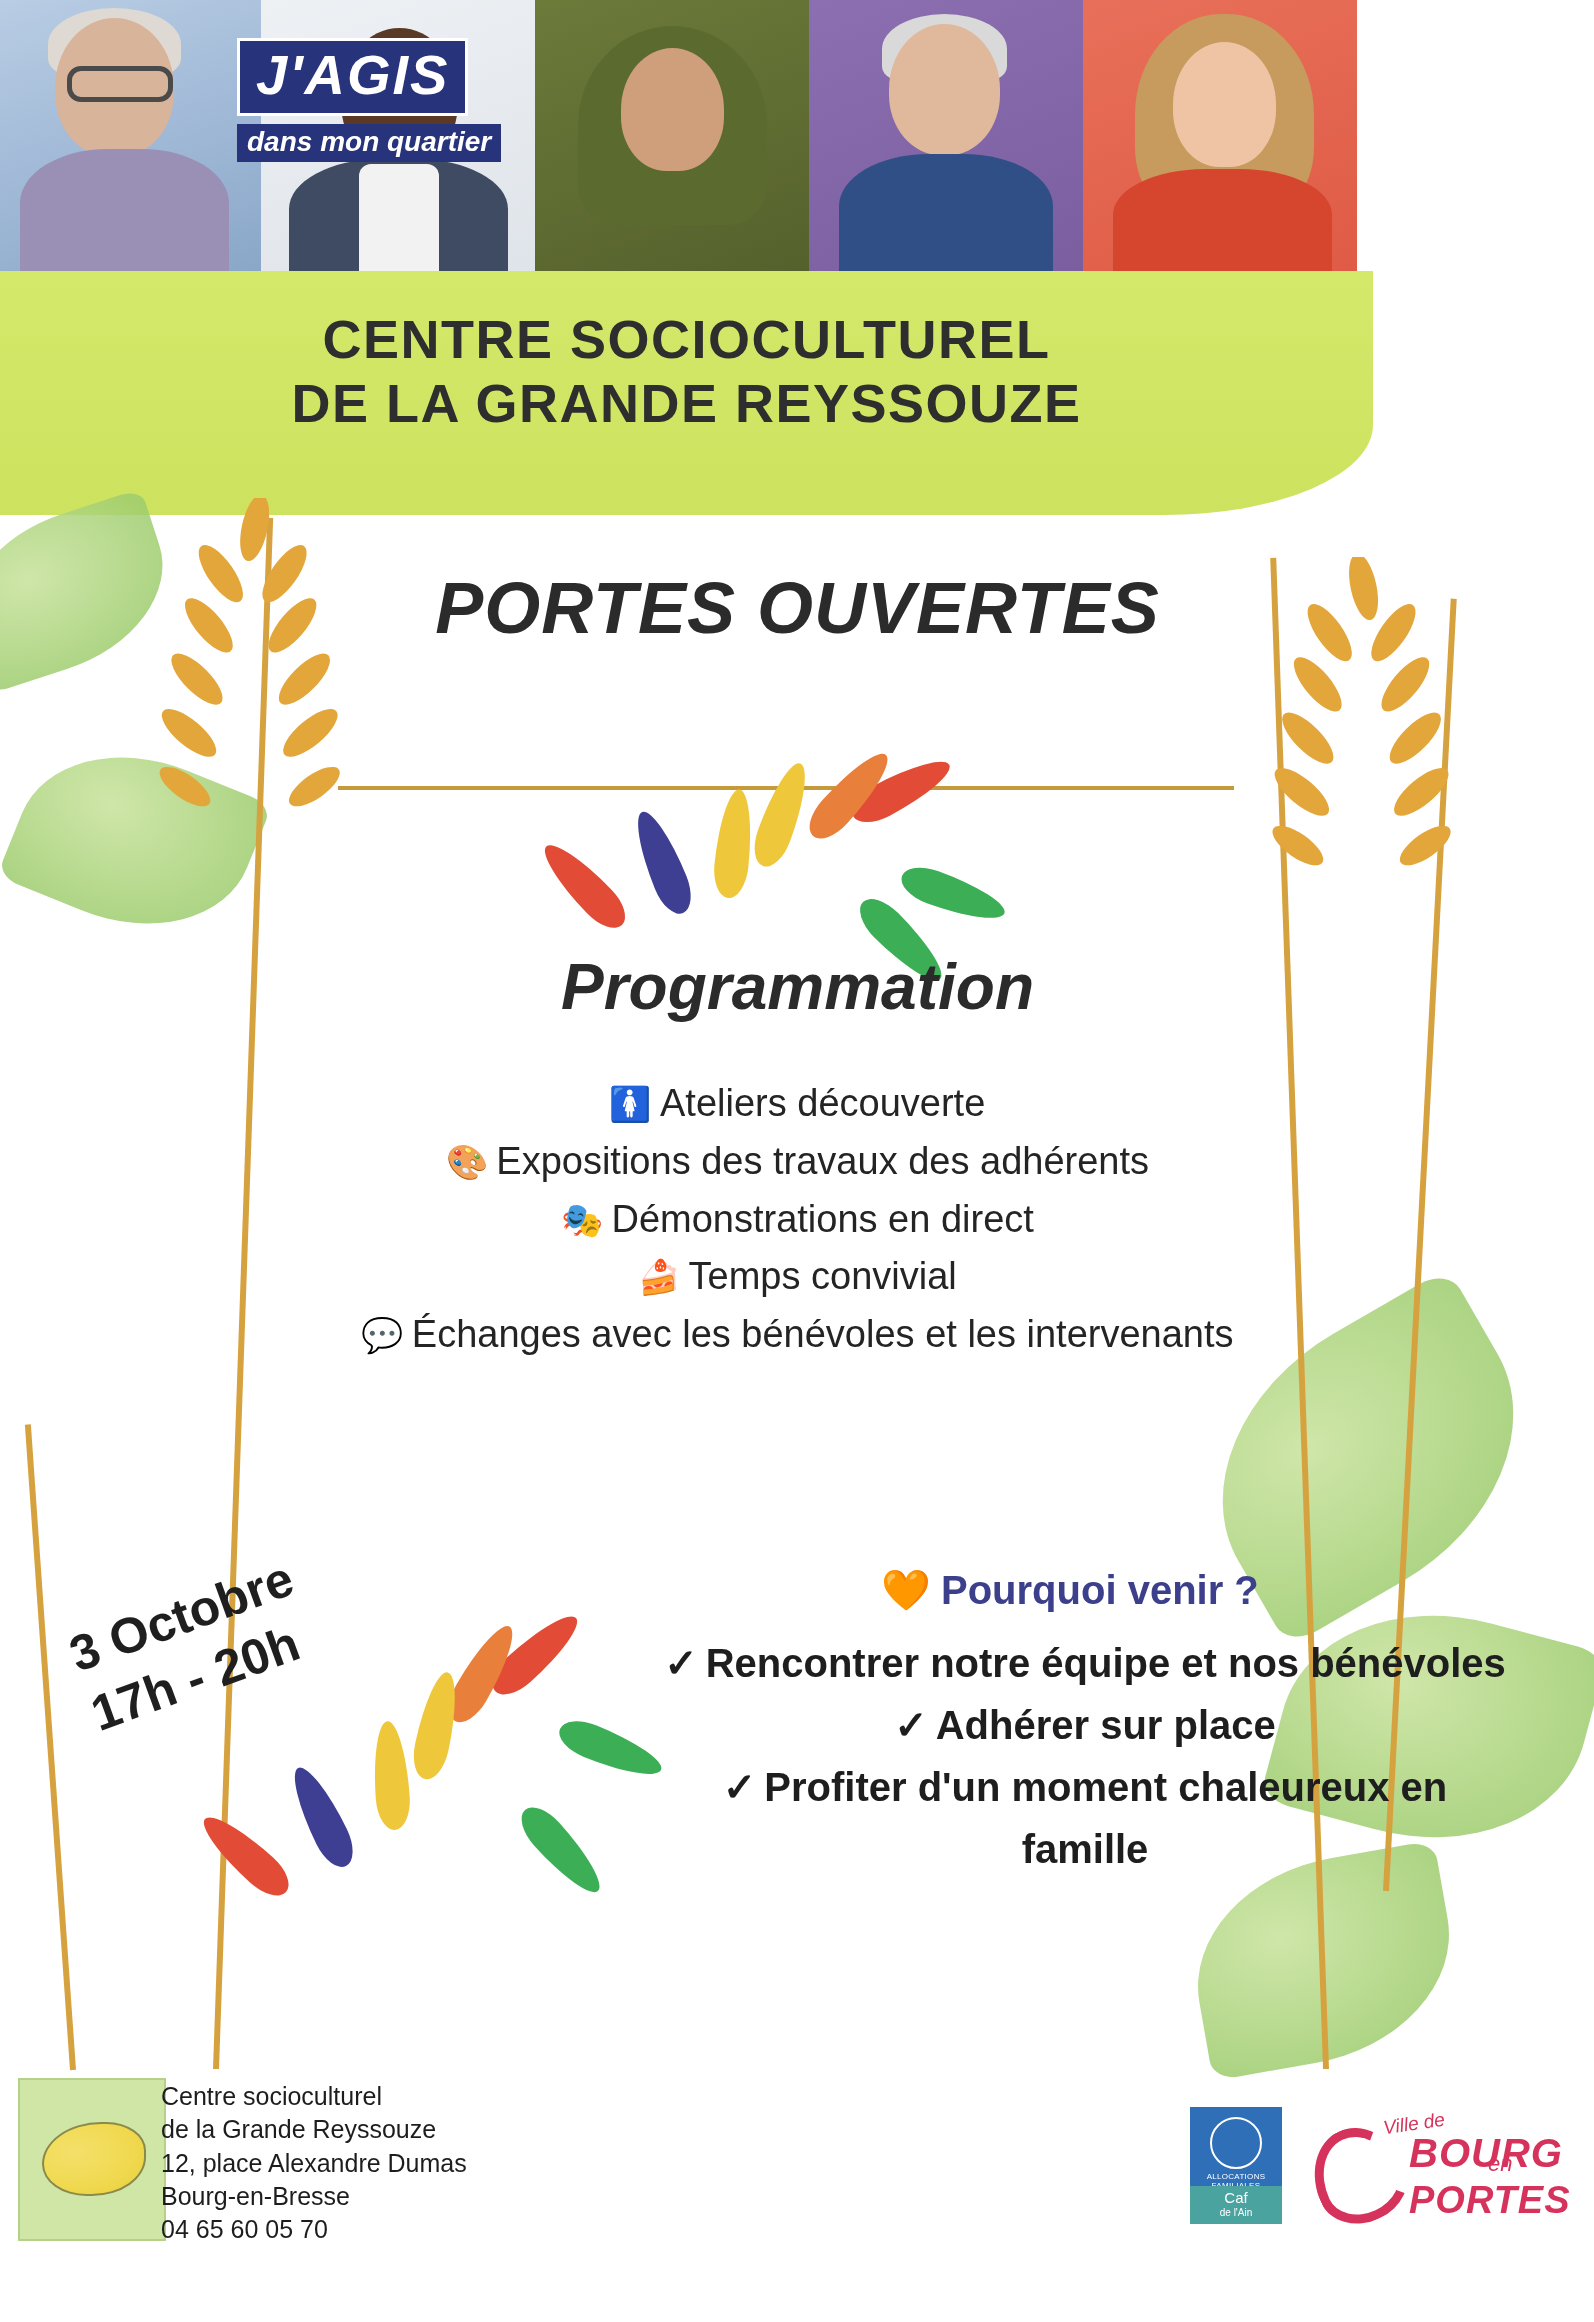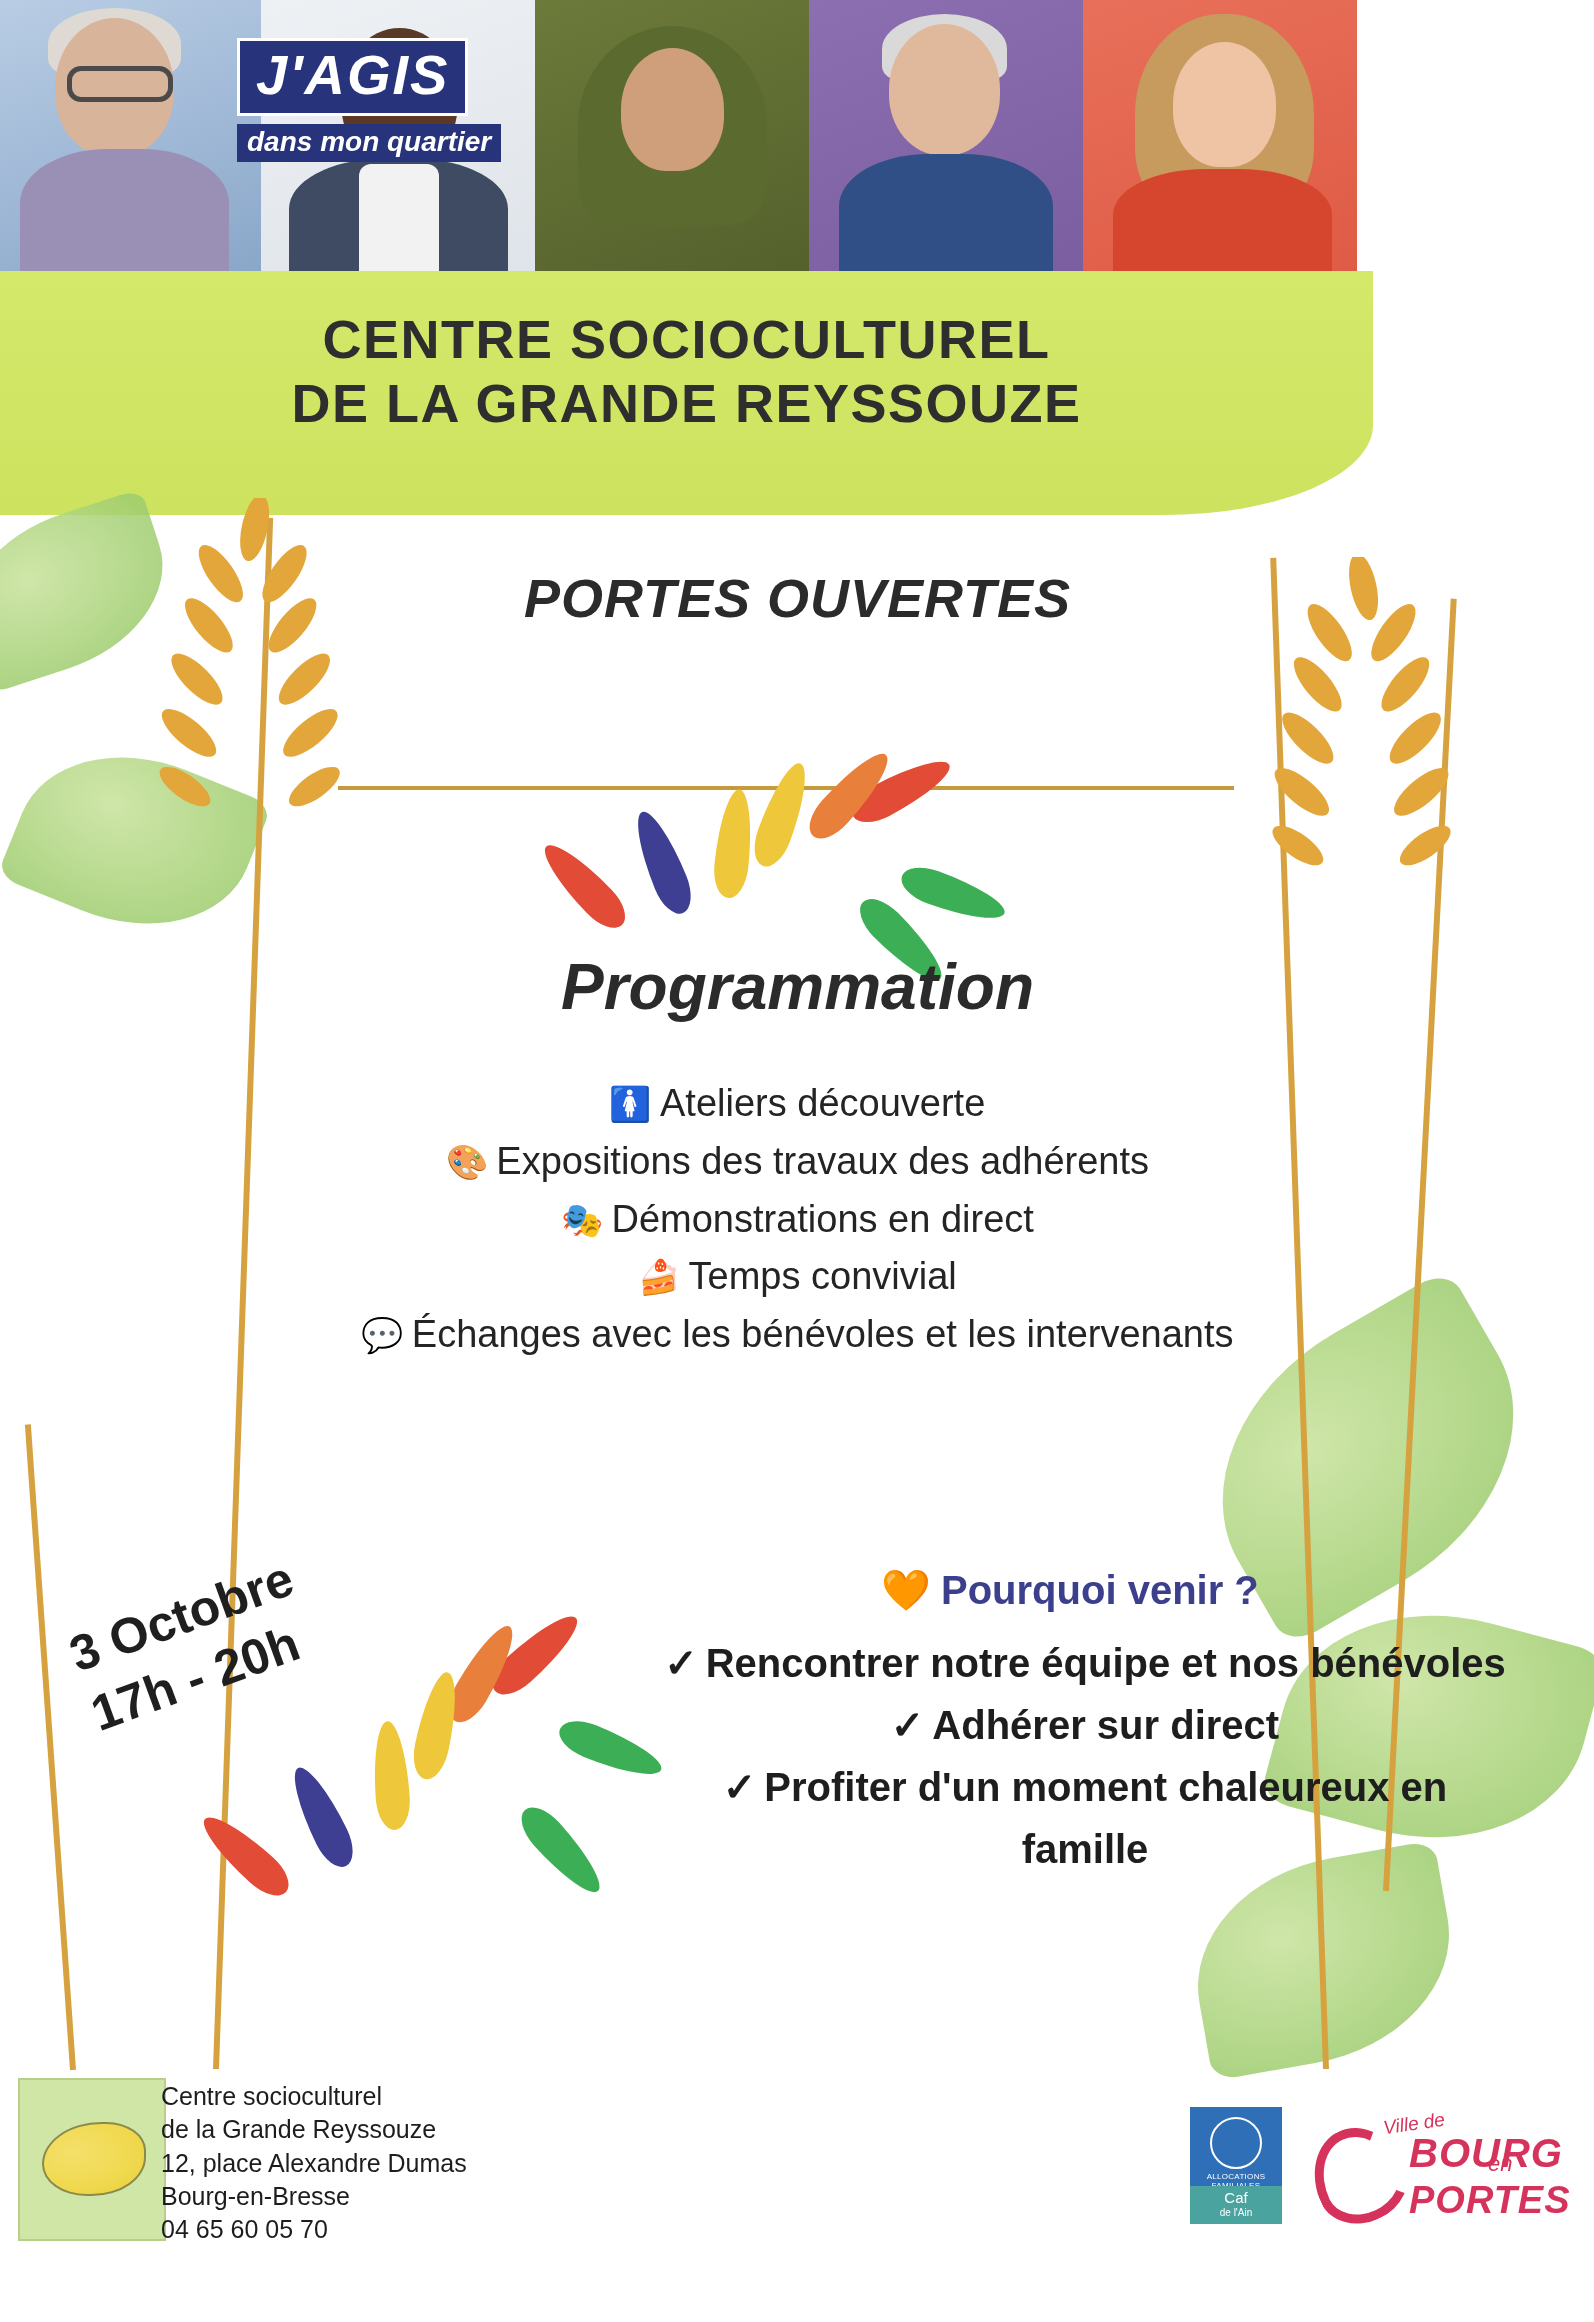--- a/index.html
+++ b/index.html
@@ -145,21 +145,21 @@
     opacity: .85;
   }
 
   
   .portes-title {
     position: absolute;
     top: 567px;
     left: 0;
     width: 1595px;
     text-align: center;
-    font-size: 54px;
+    font-size: 72px;
     font-weight: bold;
     font-style: italic;
     letter-spacing: 1px;
     color: #2b2b2b;
   }
   .rule {
     position: absolute;
     top: 786px;
     left: 338px;
     width: 896px;
@@ -468,21 +468,21 @@
 </div>
 
 <div class="why-title">
   <span class="heart">🧡</span><span>Pourquoi venir ?</span>
 </div>
 <div class="why-list">
   <div>
     <span class="check">✓</span><span>Rencontrer notre équipe et nos bénévoles</span>
   </div>
   <div>
-    <span class="check">✓</span><span>Adhérer sur direct</span>
+    <span class="check">✓</span><span>Adhérer sur place</span>
   </div>
   <div>
     <span class="check">✓</span><span>Profiter d'un moment chaleureux en famille</span>
   </div>
 </div>
 
 <div class="footer-logo">
   <div class="butterfly"></div>
 </div>
 

